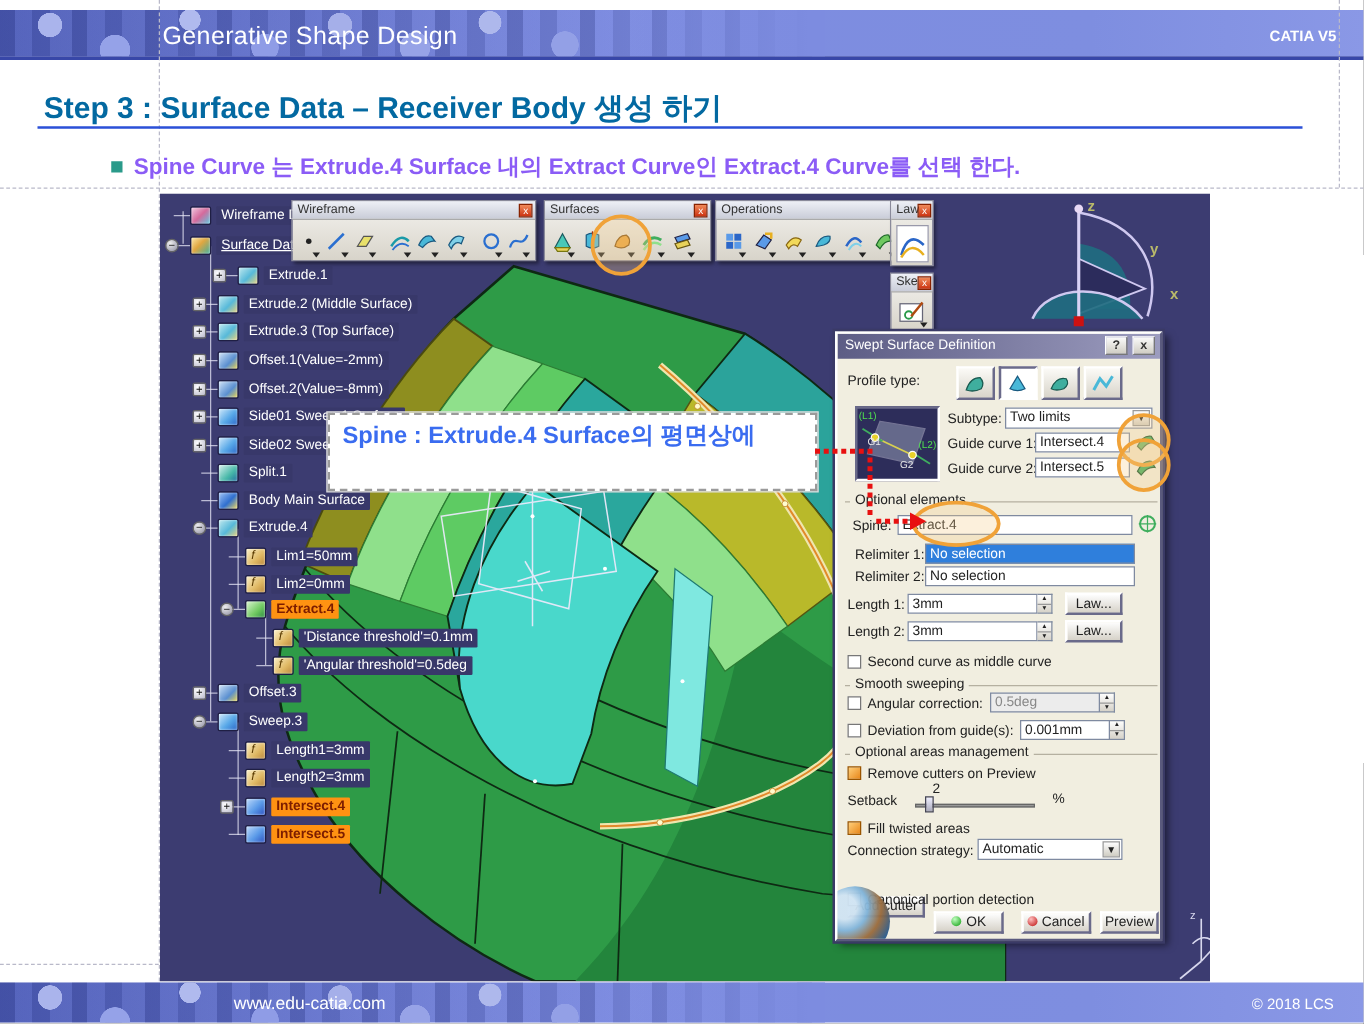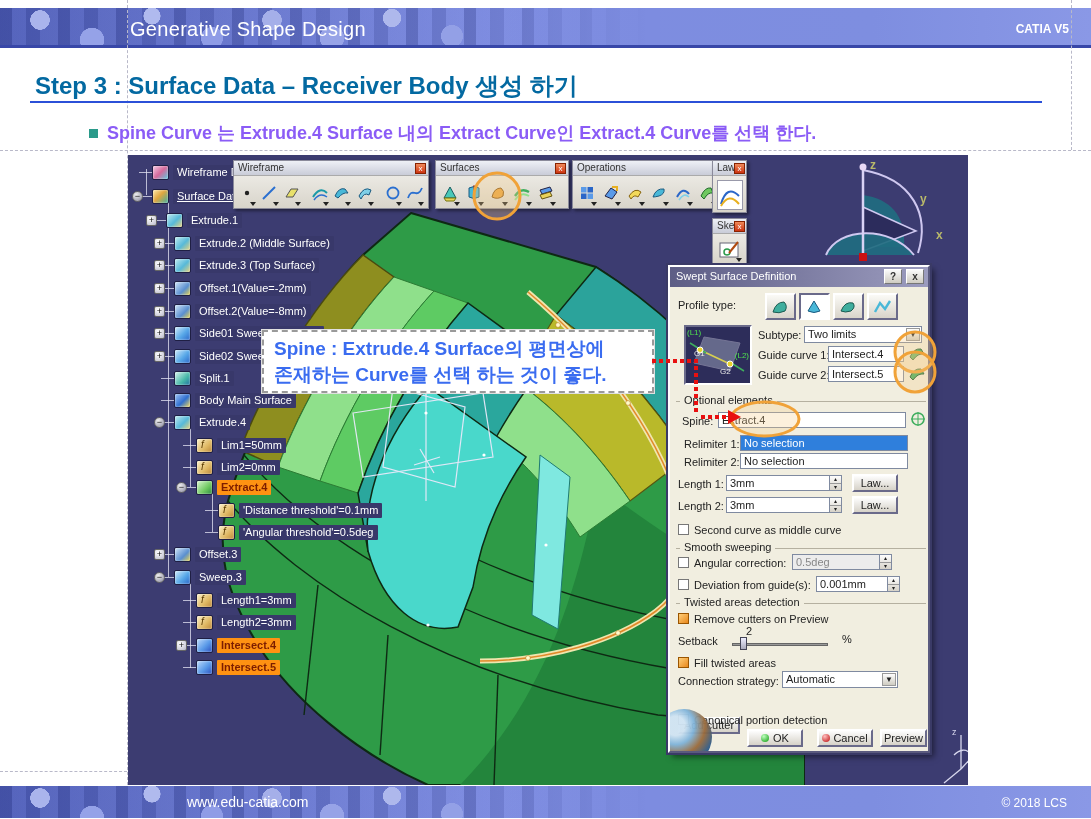--- a/index.html
+++ b/index.html
@@ -397,21 +397,21 @@
 
       <div class="titem" style="left:24px; top:8px;">
           <span class="ti wf"></span>
           <span class="lbl">Wireframe Da</span>
         </div>
       <div class="titem" style="left:24px; top:32px;">
           <span class="exp minus"></span>
           <span class="ti surf"></span>
           <span class="lbl sel">Surface Data</span>
         </div>
-      <div class="titem" style="left:38px; top:56px;text-align:right;">
+      <div class="titem" style="left:62px; top:56px;text-align:right;">
           <span class="exp plus"></span>
           <span class="ti ext"></span>
           <span class="lbl">Extrude.1</span>
         </div>
       <div class="titem" style="left:46px; top:79px;">
           <span class="exp plus"></span>
           <span class="ti ext"></span>
           <span class="lbl">Extrude.2 (Middle Surface)</span>
         </div>
       <div class="titem" style="left:46px; top:101px;">
@@ -497,21 +497,20 @@
           <span class="lbl hot">Intersect.4</span>
         </div>
       <div class="titem" style="left:68px; top:503px;">
           <span class="ti its"></span>
           <span class="lbl hot">Intersect.5</span>
         </div>
     </div>
 
     <div id="callout">
       <div>Spine : Extrude.4 Surface의 평면상에</div>
-      <div>존재하는 Curve를 선택 하는 것이 좋다.</div>
     </div>
 
     <div id="dialog">
       <div id="dlg-titlebar">
         <span>Swept Surface Definition</span>
         <span class="dlg-btn" style="right:26px;">?</span>
         <span class="dlg-btn" style="right:4px;">x</span>
       </div>
 
       <div class="dl" style="left:8px; top:32px;">Profile type:</div>
@@ -604,21 +603,21 @@
       <div class="dl" style="left:24px; top:290px;">Angular correction:</div>
       <div class="df gray" style="left:122px; top:287px; width:88px;"><span>0.5deg</span></div>
       <span class="spin" style="left:210px; top:287px;"></span>
 
       <span class="chk" style="left:8px; top:312px;"></span>
       <div class="dl" style="left:24px; top:312px;">Deviation from guide(s):</div>
       <div class="df" style="left:146px; top:309px; width:72px;"><span>0.001mm</span></div>
       <span class="spin" style="left:218px; top:309px;"></span>
 
       <div class="grp" style="left:6px; top:336px; width:250px; height:1px;">
-          <span>Twisted areas detection</span>
+          <span>Optional areas management</span>
         </div>
 
       <span class="chk amber" style="left:8px; top:346px;"></span>
       <div class="dl" style="left:24px; top:346px;">Remove cutters on Preview</div>
 
       <div class="dl" style="left:8px; top:368px;">Setback</div>
       <div class="dl" style="left:76px; top:358px;">2</div>
       <div class="slider-track" style="left:62px; top:376px; width:96px;"></div>
       <div class="slider-thumb" style="left:70px; top:370px;"></div>
       <div class="dl" style="left:172px; top:366px;">%</div>

